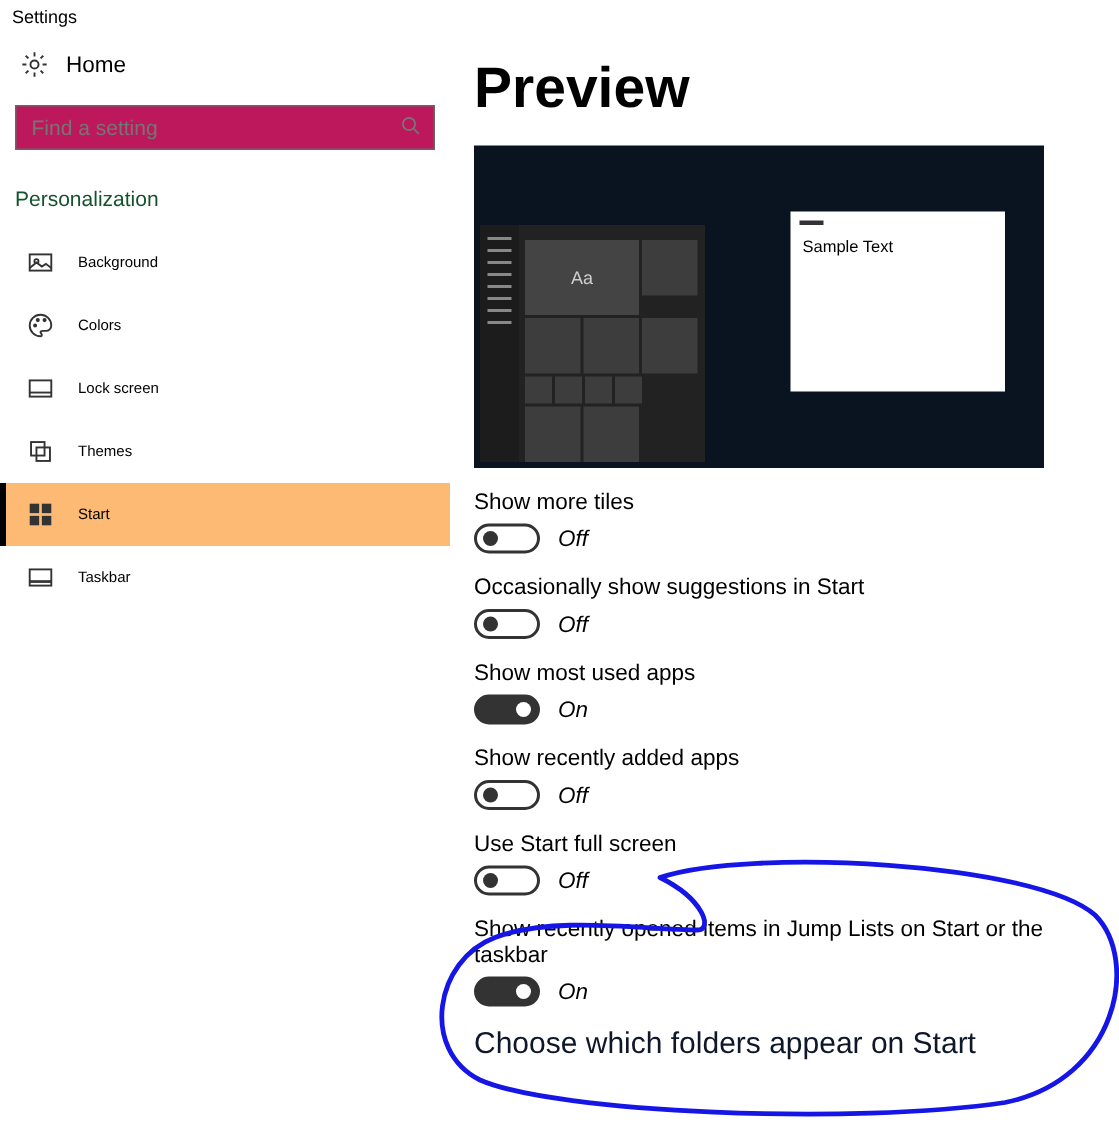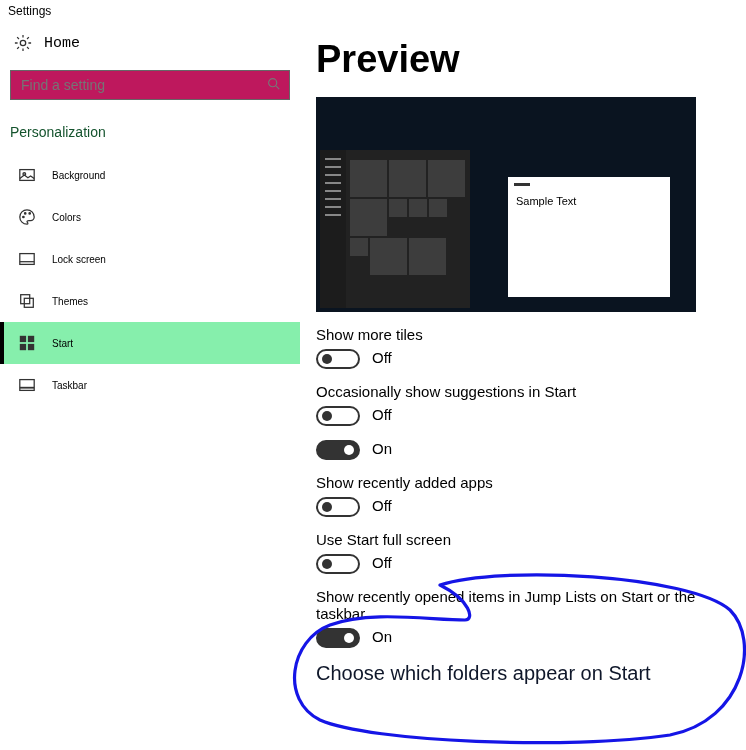--- a/index.html
+++ b/index.html
@@ -24,21 +24,20 @@
     width: 300px;
     padding: 0;
   }
   .home-row {
     display: flex;
     align-items: center;
     gap: 12px;
     padding: 12px 14px;
     font-size: 15px;
     cursor: pointer;
-    font-family: Liberation Mono, monospace;
   }
   .search-wrap {
     padding: 6px 10px 12px 10px;
   }
   .search {
     width: 100%;
     border: 1px solid #666;
     padding: 6px 28px 6px 10px;
     font-size: 14px;
     background: #be185d;
@@ -62,21 +61,21 @@
     display: flex;
     align-items: center;
     gap: 16px;
     padding: 12px 14px;
     font-size: 10px;
     cursor: pointer;
     border-left: 4px solid transparent;
   }
   .nav-item.selected {
     border-left: 4px solid #000;
-    background: #86efac;
+    background: #fdba74;
   }
   .nav-icon {
     width: 18px; height: 18px;
     display: inline-flex;
     align-items: center; justify-content: center;
   }
   .main {
     flex: 1;
     padding: 16px 16px 16px 16px;
   }
@@ -108,37 +107,38 @@
     width:26px; background:#1c1c1c;
     display:flex; flex-direction:column; gap:6px; padding:8px 5px;
   }
   .mini-start-left div { height:2px; background:#888; }
   .mini-tiles { flex:1; padding:10px 4px 4px 4px; display:flex; flex-wrap:wrap; gap:2px; align-content:flex-start;}
   .tile-big { width:76px; height:50px; background:#444; color:#ccc; font-size:12px; display:flex;align-items:center;justify-content:center;}
   .tile-m { width:37px; height:37px; background:#3d3d3d; }
   .tile-s { width:18px; height:18px; background:#3d3d3d; }
   .sample-window {
     position:absolute; right:26px; top:44px;
-    width:162px; height:120px; background:#fff; color:#000; font-size:11px;
+    width:143px; height:120px; background:#fff; color:#000; font-size:11px;
     padding:18px 8px 4px 8px;
-    margin-top:36px;
   }
   .sample-window::before {
     content:''; position:absolute; left:6px; top:6px; width:16px; height:3px; background:#333;
   }
   .setting {
     margin-bottom: 14px;
   }
   .setting-label {
     font-size: 15px;
     margin-bottom: 6px;
   }
   .toggle-row {
     display: flex;
+    align-items: center;
     gap: 12px;
+    font-style: italic;
   }
   .toggle {
     width: 44px;
     height: 20px;
     border: 2px solid #333;
     border-radius: 20px;
     position: relative;
     cursor: pointer;
     background:#fff;
   }
@@ -278,20 +278,21 @@
           <div></div>
             <div></div>
             <div></div>
             <div></div>
             <div></div>
             <div></div>
             <div></div>
             <div></div>
         </div>
         <div class="mini-tiles">
+          <div class="tile-big">Aa</div>
           <div class="tile-m"></div>
           <div class="tile-m"></div>
           <div class="tile-m"></div>
           <div class="tile-m"></div>
           <div class="tile-s"></div>
           <div class="tile-s"></div>
           <div class="tile-s"></div>
           <div class="tile-s"></div>
           <div class="tile-m"></div>
           <div class="tile-m"></div>
@@ -314,20 +315,21 @@
       <div class="setting-label">Occasionally show suggestions in Start</div>
       <div class="toggle-row">
         <div class="toggle">
             <div class="knob"></div>
           </div>
         <span class="toggle-state">Off</span>
       </div>
     </div>
 
     <div class="setting">
+      <div class="setting-label">Show most used apps</div>
       <div class="toggle-row">
         <div class="toggle on">
             <div class="knob"></div>
           </div>
         <span class="toggle-state">On</span>
       </div>
     </div>
 
     <div class="setting">
       <div class="setting-label">Show recently added apps</div>

